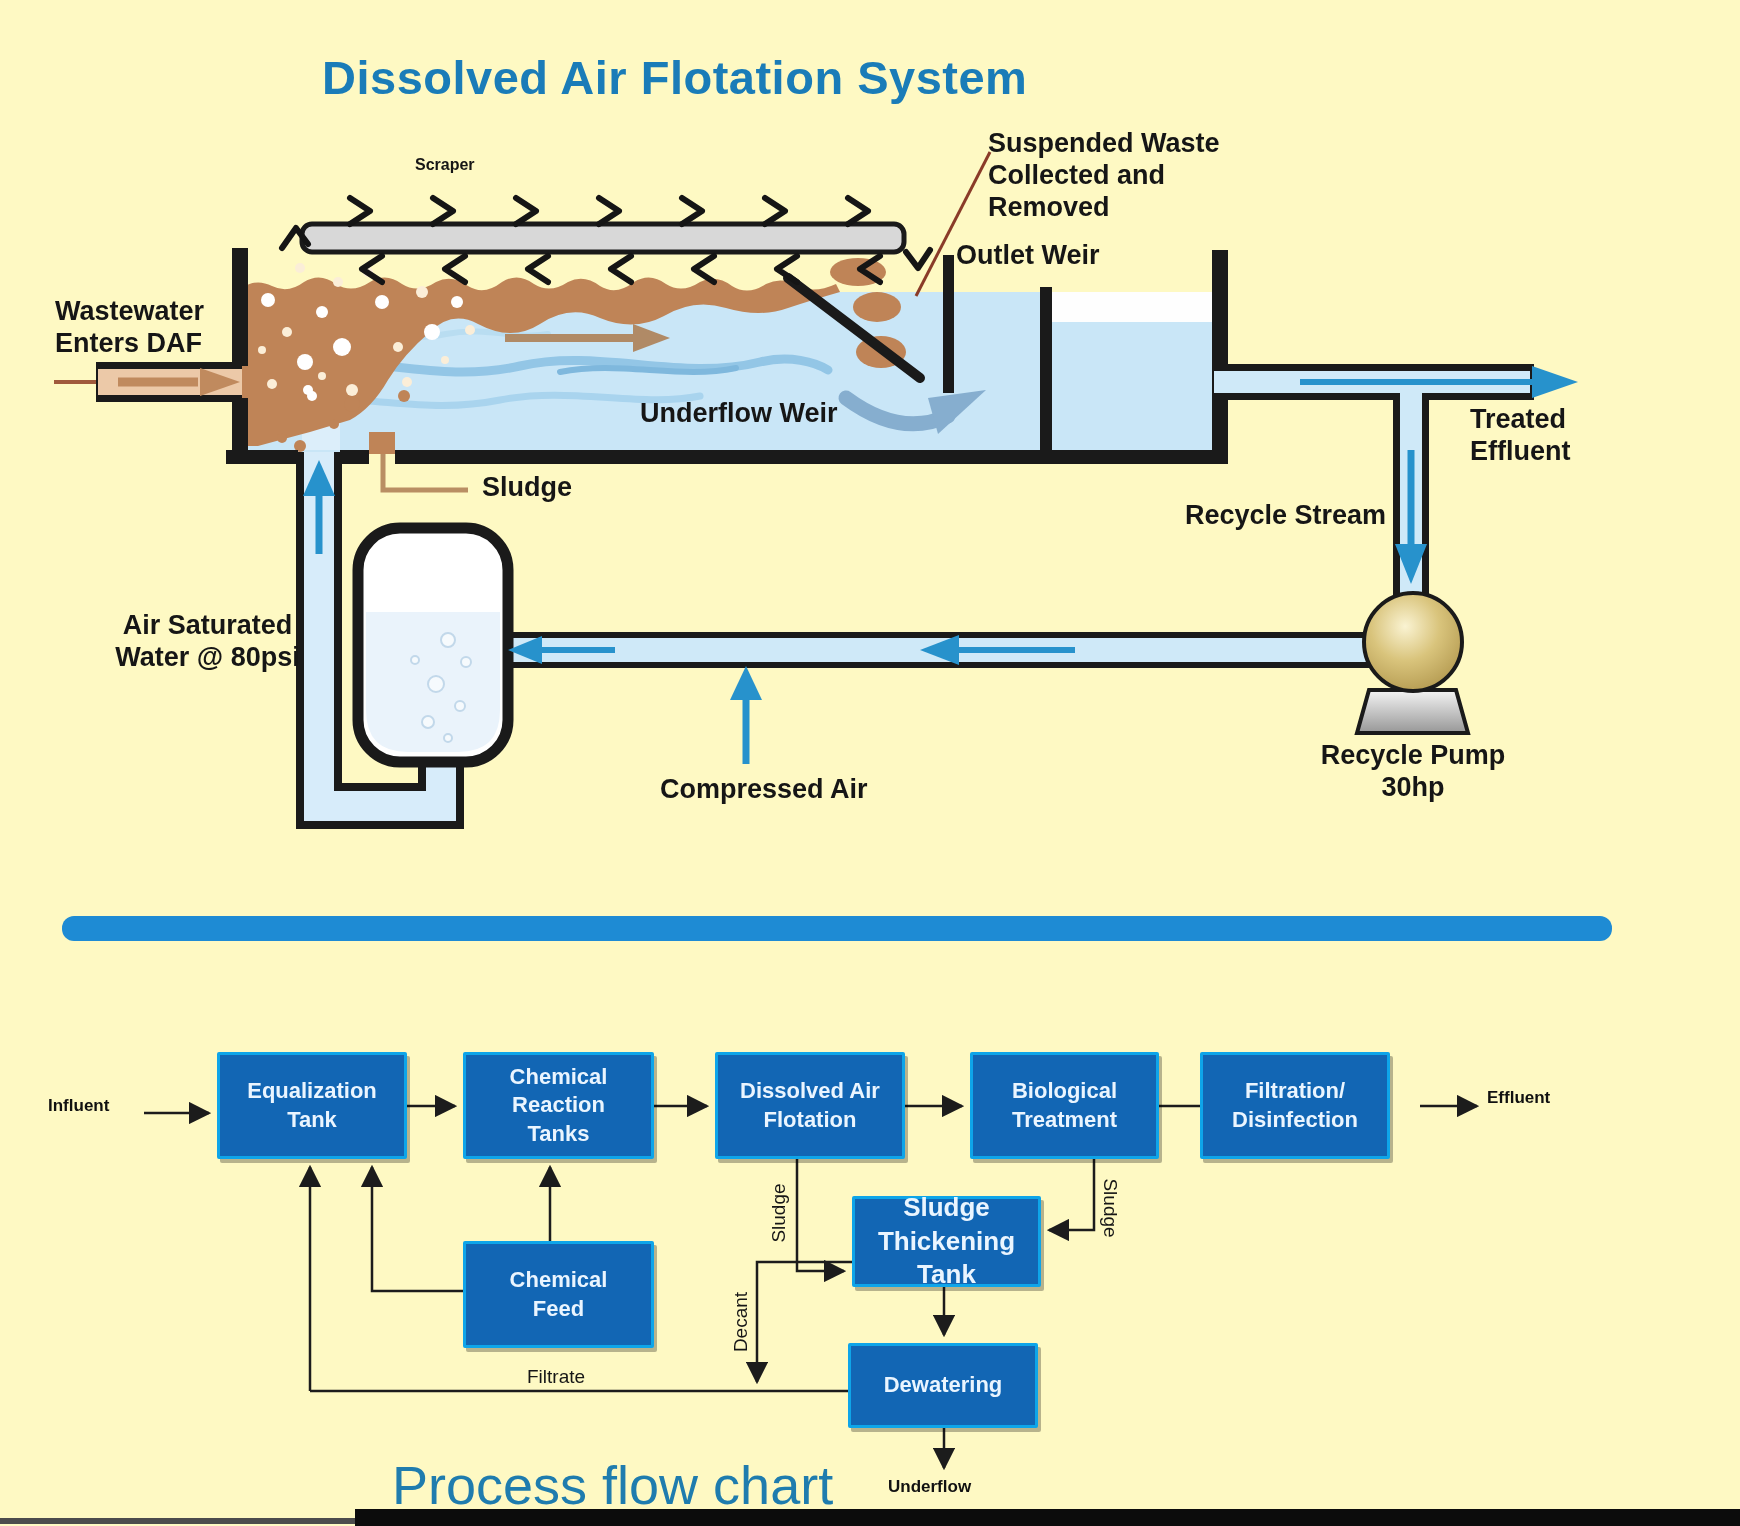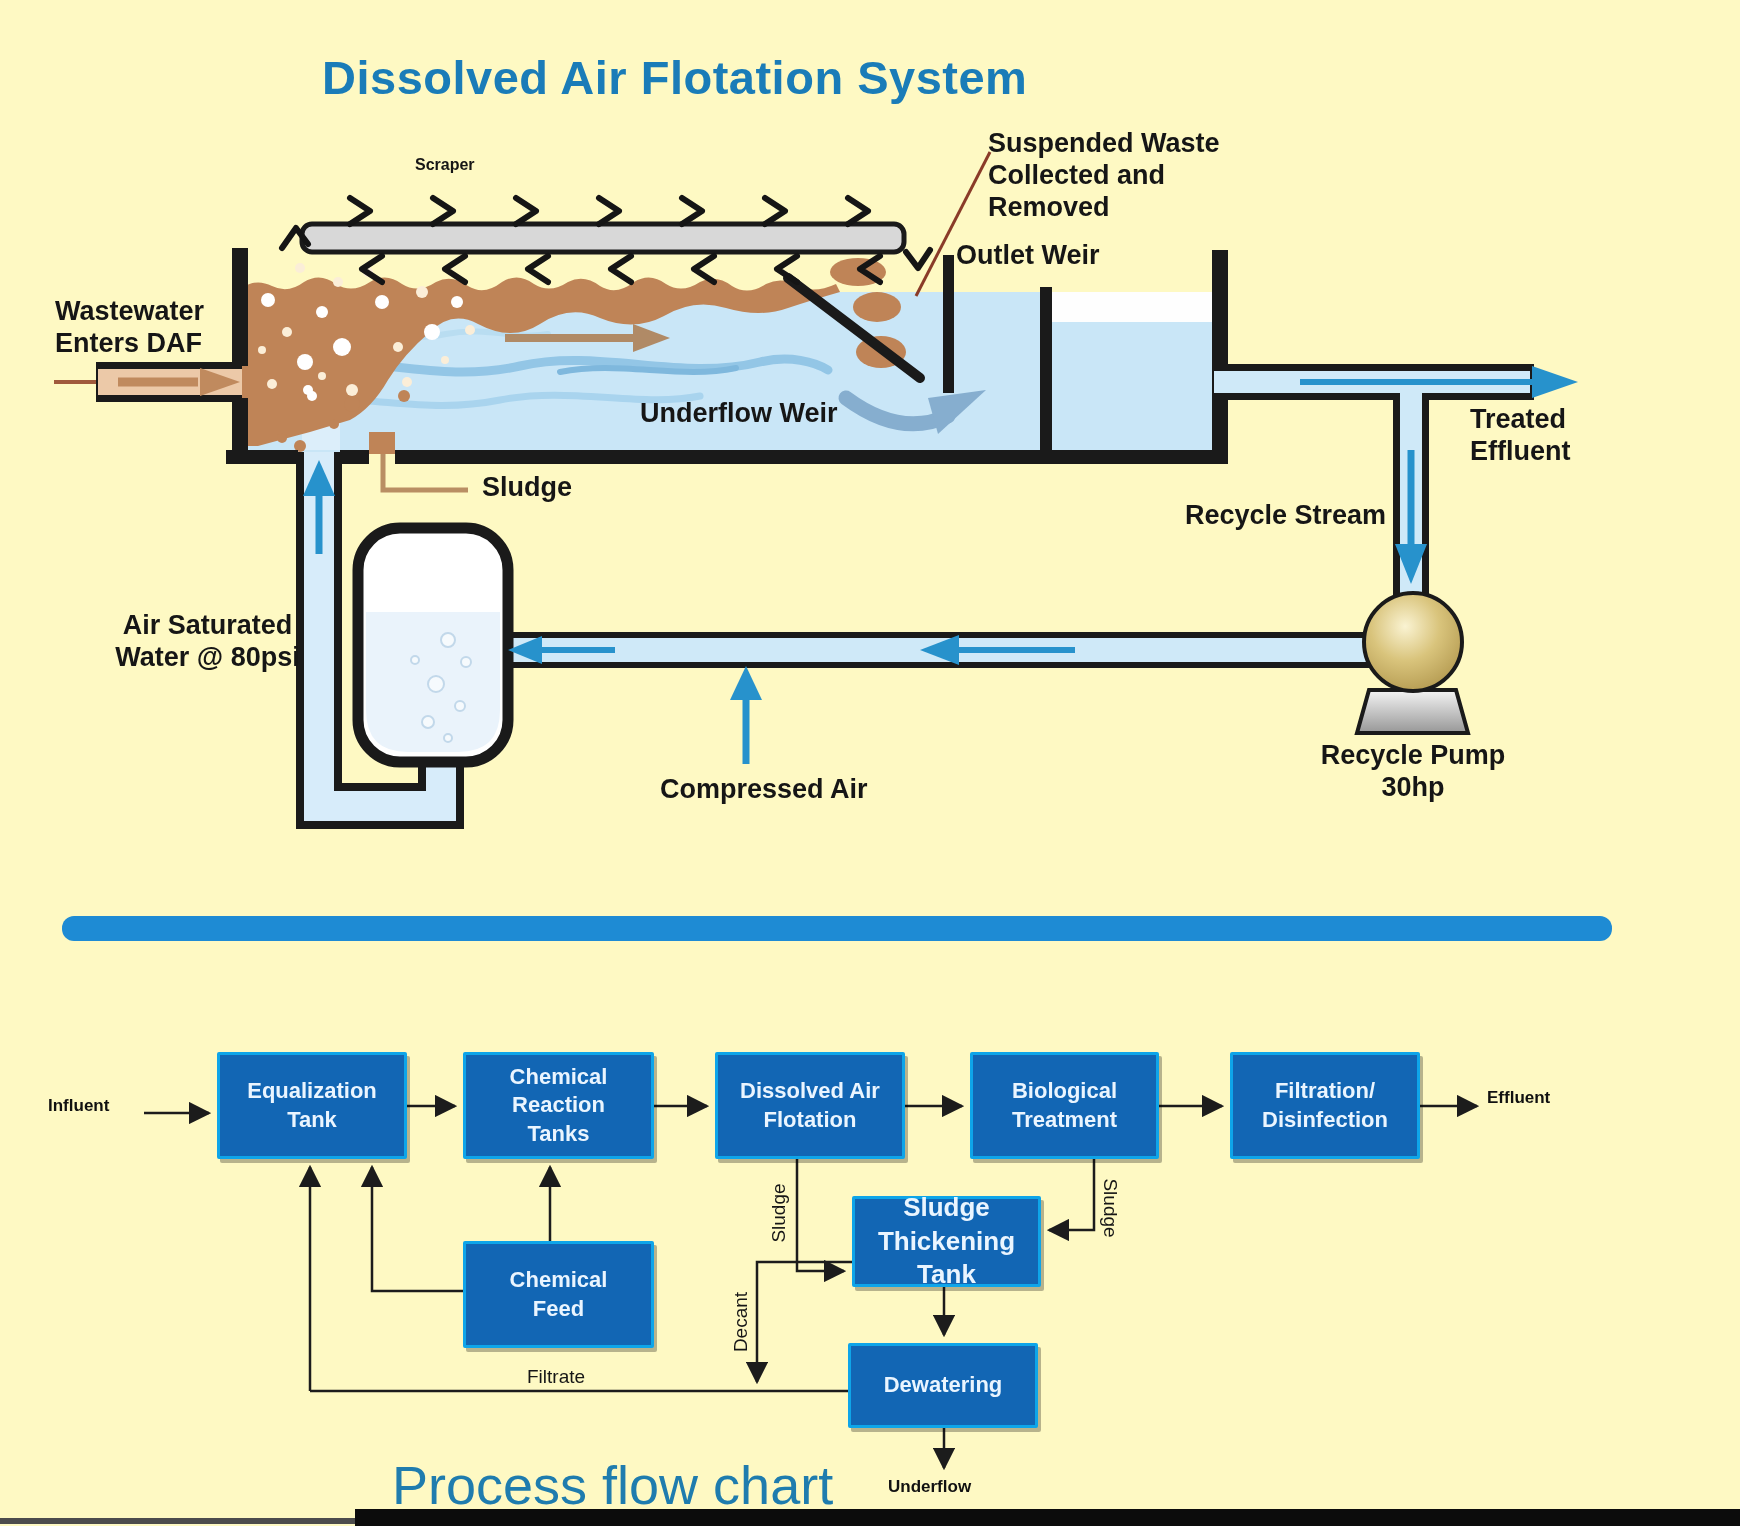--- a/index.html
+++ b/index.html
@@ -257,21 +257,21 @@
     </div>
   <div class="fcbox" style="left:463px;top:1052px;width:191px;height:107px;">
     <span>Chemical Reaction Tanks</span>
     </div>
   <div class="fcbox" style="left:715px;top:1052px;width:190px;height:107px;">
     <span>Dissolved Air Flotation</span>
     </div>
   <div class="fcbox" style="left:970px;top:1052px;width:189px;height:107px;">
     <span>Biological Treatment</span>
     </div>
-  <div class="fcbox" style="left:1230px;top:1052px;width:190px;height:107px;justify-content:flex-end;">
+  <div class="fcbox" style="left:1200px;top:1052px;width:190px;height:107px;justify-content:flex-end;">
     <span>Filtration/ Disinfection</span>
     </div>
   <div class="fcbox" style="left:463px;top:1241px;width:191px;height:107px;">
     <span>Chemical Feed</span>
     </div>
   <div class="fcbox fs21" style="left:852px;top:1196px;width:189px;height:91px;">
     <span>Sludge Thickening Tank</span>
     </div>
   <div class="fcbox" style="left:848px;top:1343px;width:190px;height:85px;">
     <span>Dewatering</span>

